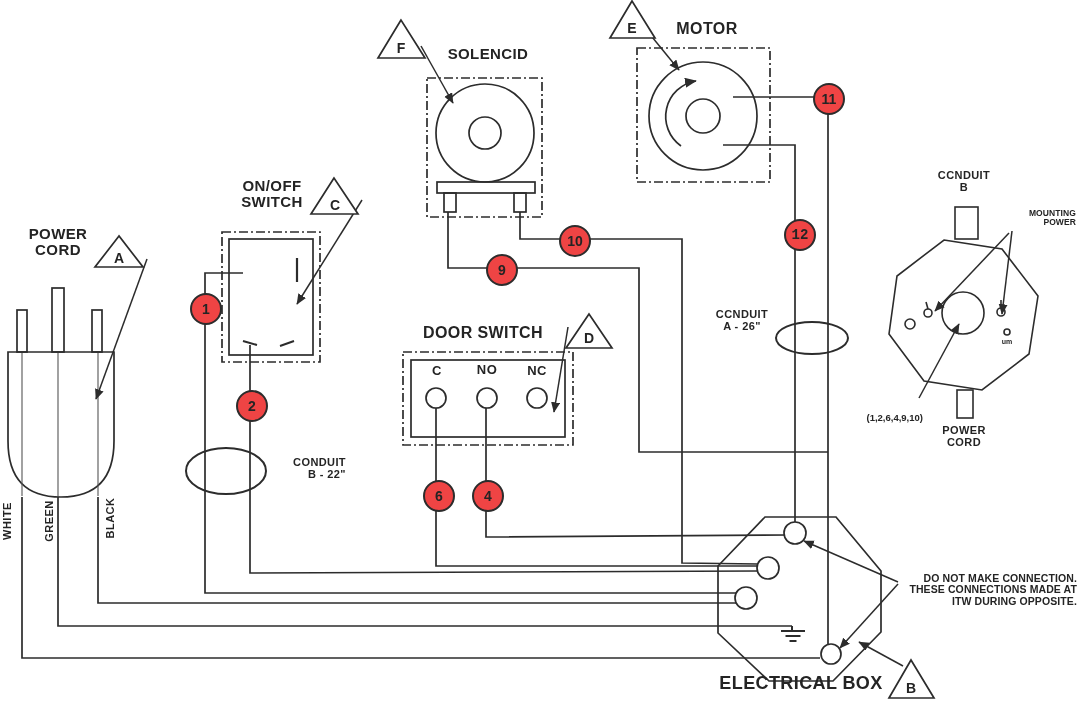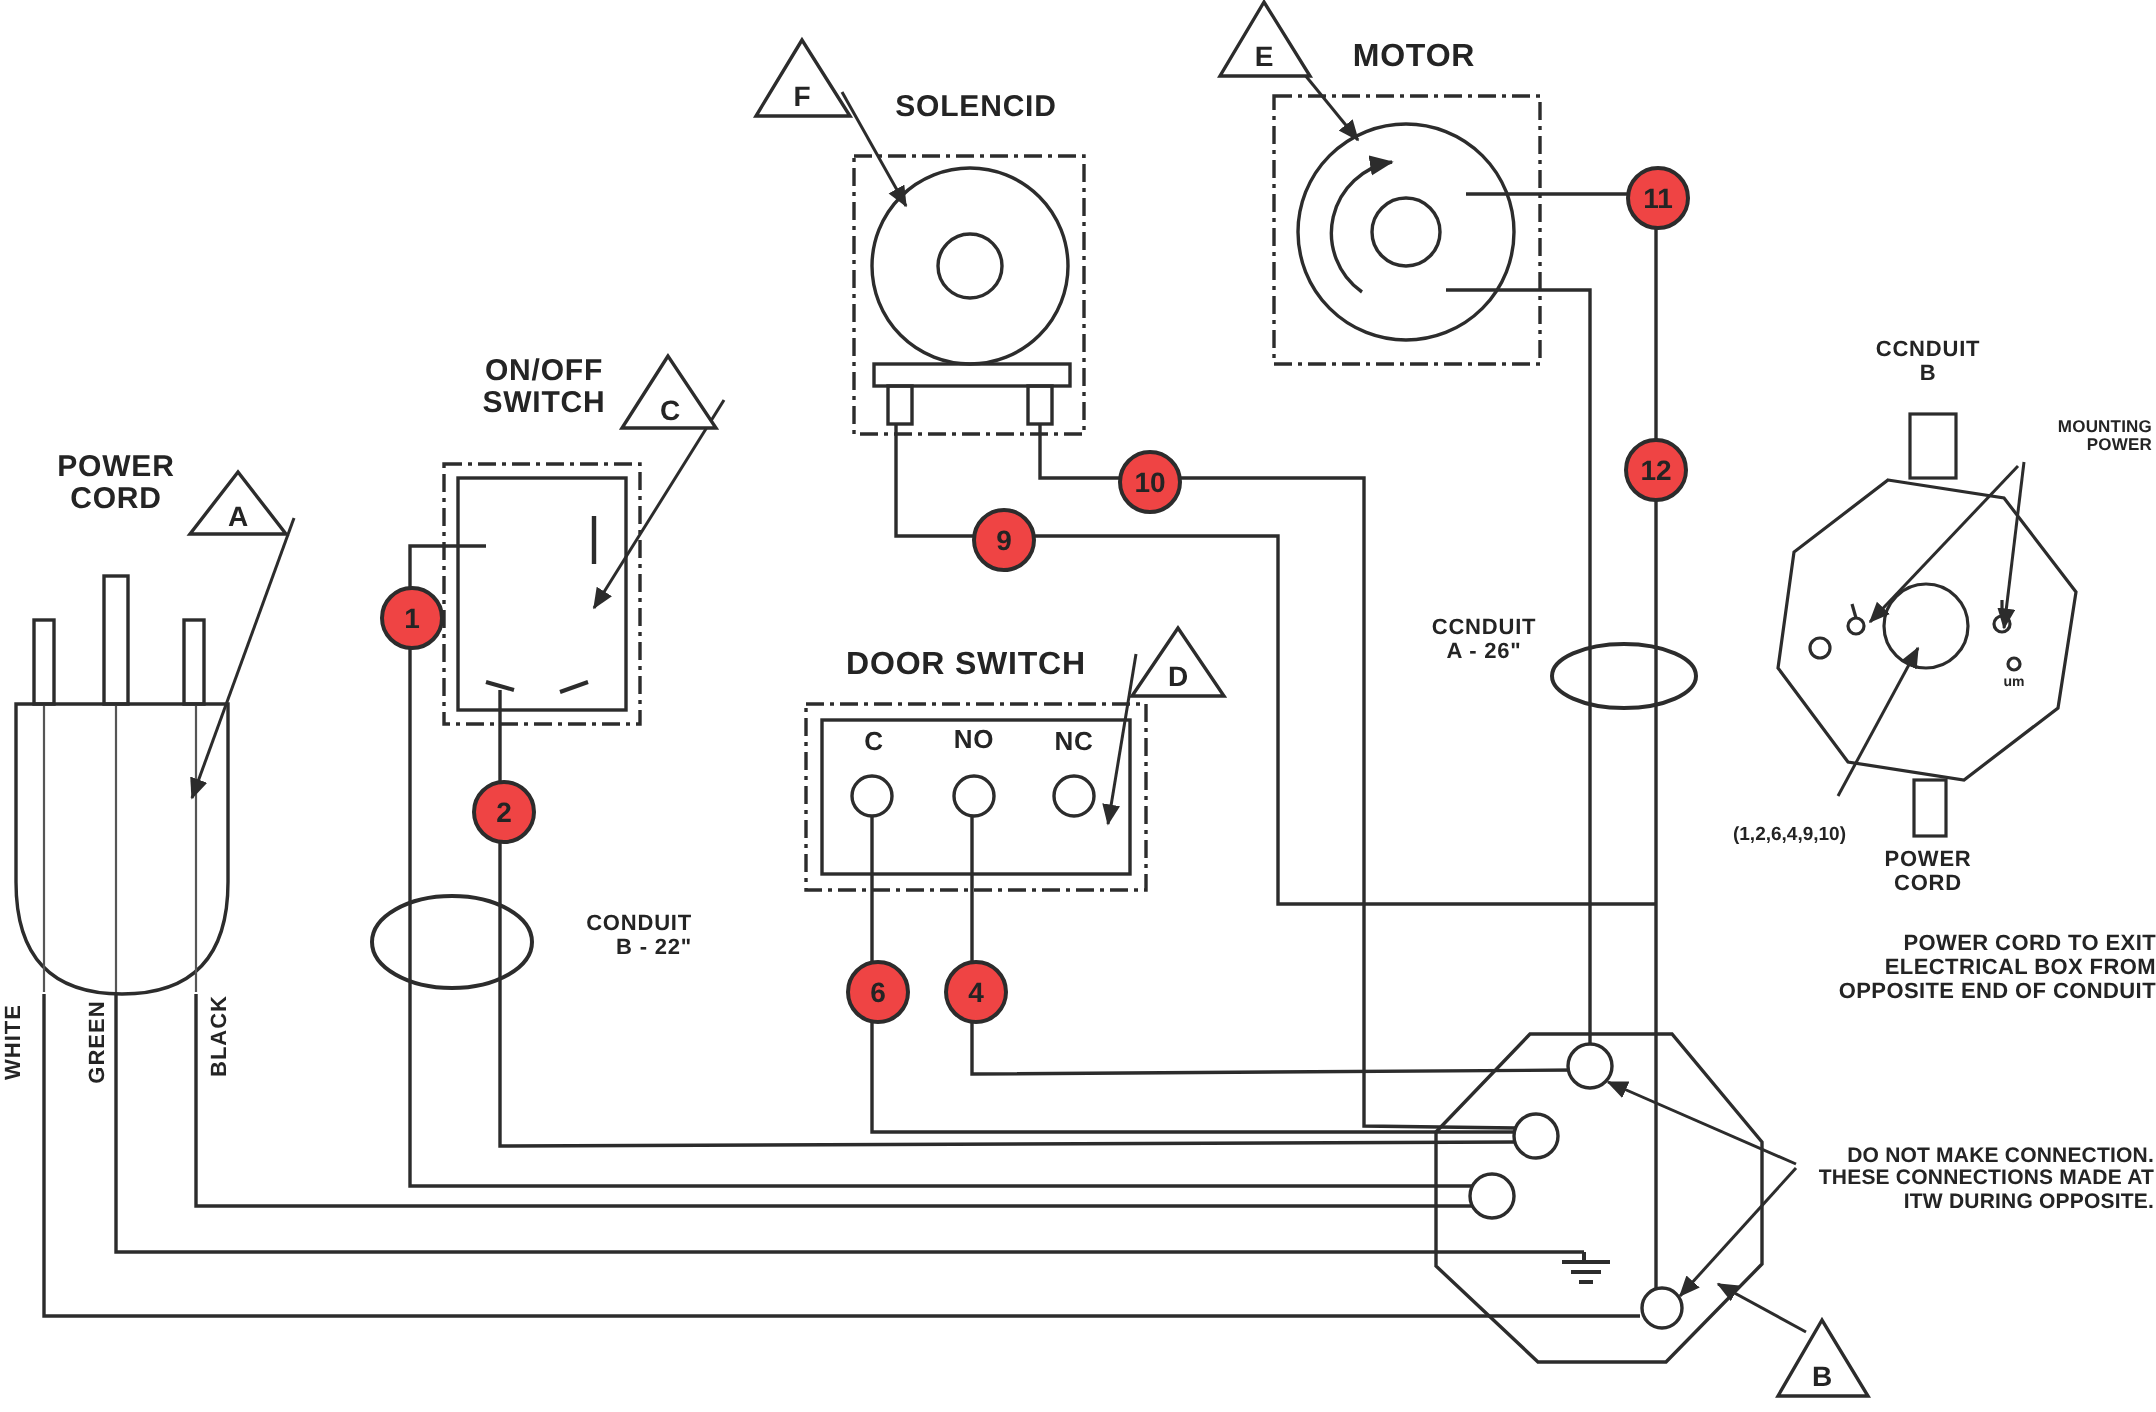--- a/index.html
+++ b/index.html
@@ -149,39 +149,35 @@
   <div>POWER</div>
       <div>CORD</div>
 </div>
 <div class="lbl" style="left:226px;top:178px;width:92px;font-size:15px;">
   <div>ON/OFF</div>
       <div>SWITCH</div>
 </div>
 <div class="lbl" style="left:434px;top:46px;width:108px;font-size:15px;">SOLENCID</div>
 <div class="lbl" style="left:666px;top:20px;width:82px;font-size:16px;">MOTOR</div>
 <div class="lbl" style="left:410px;top:324px;width:146px;font-size:16px;">DOOR SWITCH</div>
+<div class="lbl" style="left:716px;top:674px;width:170px;font-size:18px;">ELECTRICAL BOX</div>
 
 <div class="lbl" style="left:428px;top:364px;width:18px;font-size:13px;">C</div>
 <div class="lbl" style="left:475px;top:363px;width:24px;font-size:13px;">NO</div>
 <div class="lbl" style="left:525px;top:364px;width:24px;font-size:13px;">NC</div>
 
 <div class="lbl" style="left:272px;top:457px;width:74px;font-size:11px;text-align:right;">
   <div>CONDUIT</div>
       <div>B - 22"</div>
 </div>
 <div class="lbl" style="left:702px;top:309px;width:80px;font-size:11px;">
   <div>CCNDUIT</div>
       <div>A - 26"</div>
 </div>
 
-<div class="lbl left" style="left:900px;top:467px;width:178px;font-size:11px;letter-spacing:0.2px;">
-  <div>POWER CORD TO EXIT</div>
-      <div>ELECTRICAL BOX FROM</div>
-      <div>OPPOSITE END OF CONDUIT</div>
-</div>
 <div class="lbl left" style="left:905px;top:573px;width:172px;font-size:10.5px;letter-spacing:0.1px;">
   <div>DO NOT MAKE CONNECTION.</div>
       <div>THESE CONNECTIONS MADE AT</div>
       <div>ITW DURING OPPOSITE.</div>
 </div>
 
 <div class="lbl" style="left:932px;top:170px;width:64px;font-size:11px;">
   <div>CCNDUIT</div>
       <div>B</div>
 </div>
@@ -207,15 +203,15 @@
 <div class="tri-letter" style="left:578px;top:330px;">D</div>
 <div class="tri-letter" style="left:900px;top:680px;">B</div>
 
 <div class="tag" style="left:190px;top:293px;">1</div>
 <div class="tag" style="left:236px;top:390px;">2</div>
 <div class="tag" style="left:423px;top:480px;">6</div>
 <div class="tag" style="left:472px;top:480px;">4</div>
 <div class="tag" style="left:486px;top:254px;">9</div>
 <div class="tag" style="left:559px;top:225px;">10</div>
 <div class="tag" style="left:813px;top:83px;">11</div>
-<div class="tag" style="left:812px;top:219px;">12</div>
+<div class="tag" style="left:784px;top:219px;font-family:Liberation Mono, monospace;">12</div>
 
 </div>
 
 </body></html>

